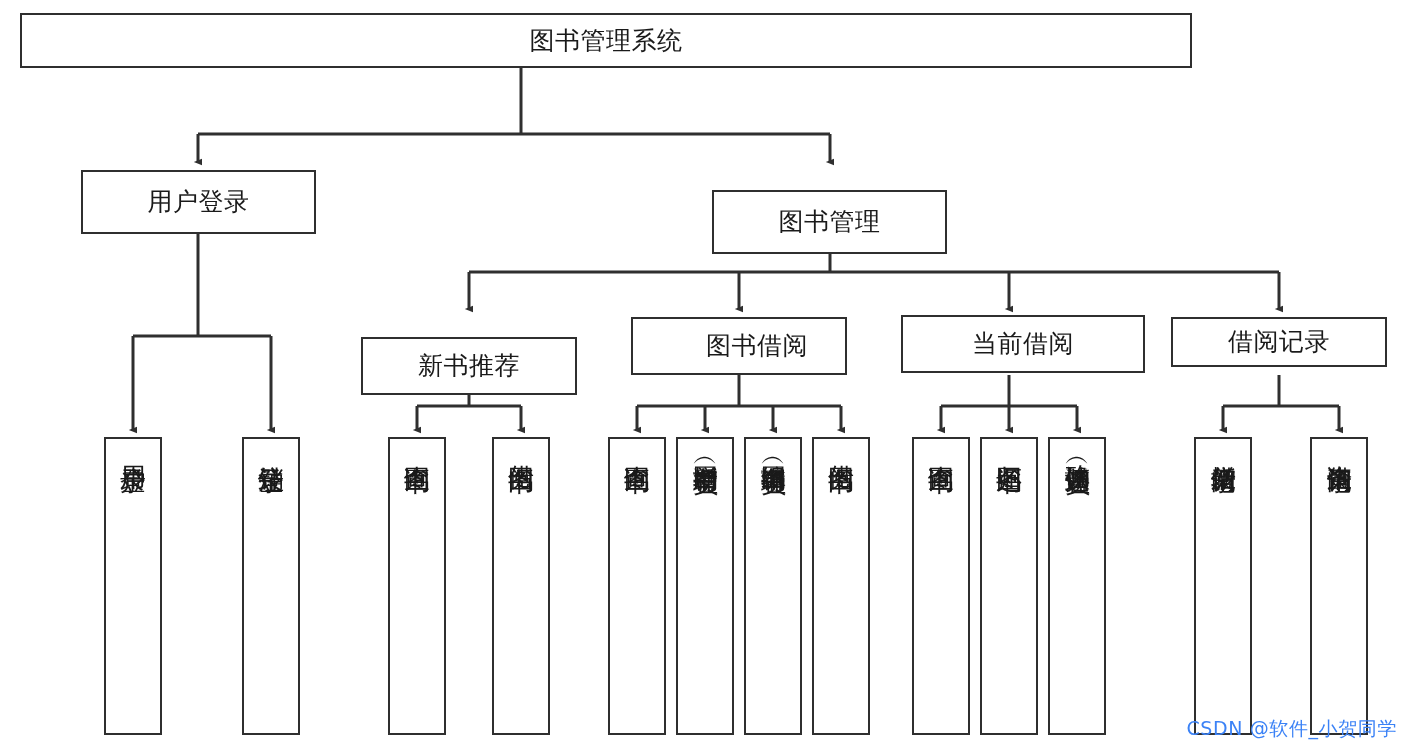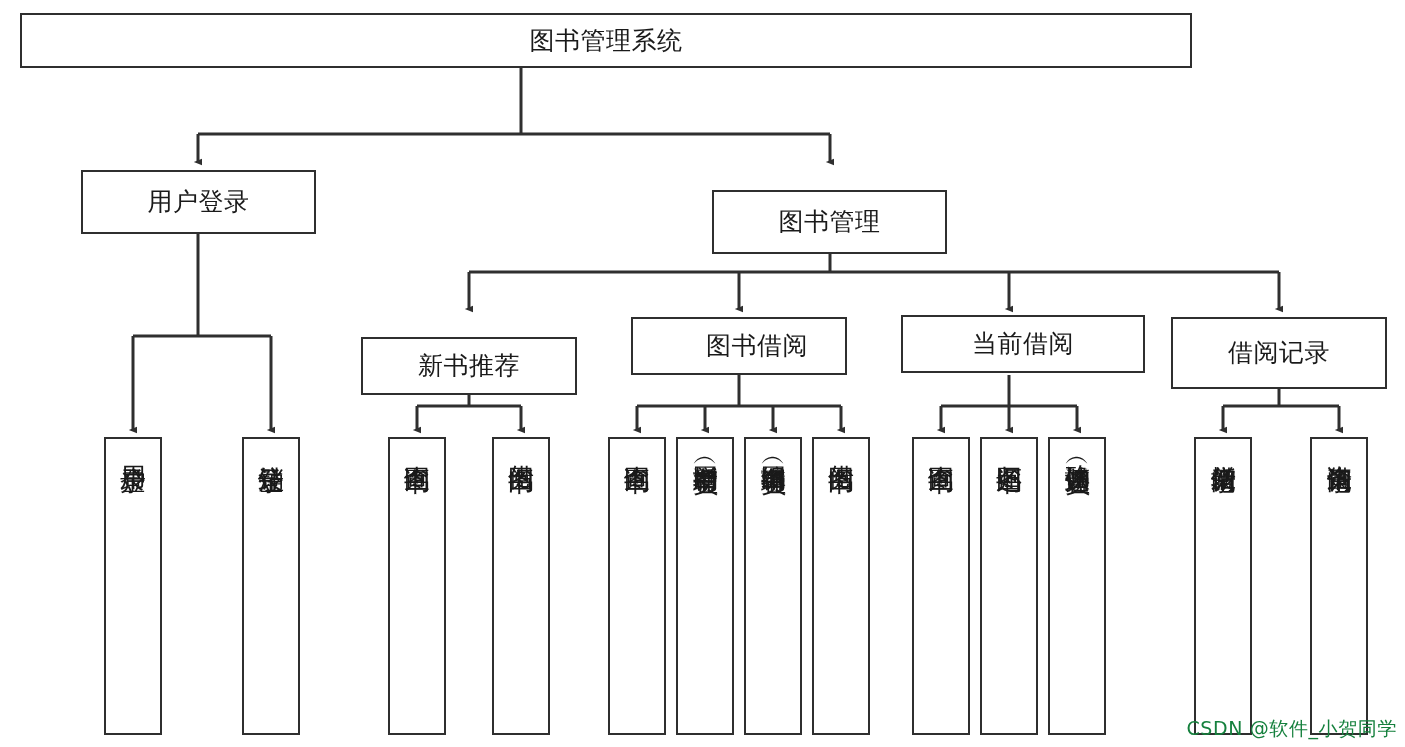--- a/index.html
+++ b/index.html
@@ -59,21 +59,21 @@
     margin: 0 auto;
   }
   .node.vertical.tall-text .node-label {
     font-size: 25px;
   }
   #watermark {
     position: absolute;
     right: 8px;
     bottom: 5px;
     font-size: 19px;
-    color: #15803d;
+    color: #3b82f6;
     white-space: nowrap;
     letter-spacing: 0.6px;
     pointer-events: none;
     margin-top: 18px;
   }
 </style>
 </head>
 <body>
 
 <div id="diagram-root">
@@ -145,21 +145,21 @@
   </div>
 
   <div class="node horizontal" style="left:631px; top:317px; width:216px; height:58px;padding-left:36px;">
     <span class="node-label">图书借阅</span>
   </div>
 
   <div class="node horizontal" style="left:901px; top:315px; width:244px; height:58px;align-items:center;">
     <span class="node-label">当前借阅</span>
   </div>
 
-  <div class="node horizontal" style="left:1171px; top:317px; width:216px; height:72px;">
+  <div class="node horizontal" style="left:1171px; top:317px; width:216px; height:50px;">
     <span class="node-label">借阅记录</span>
   </div>
 
   <div class="node vertical" style="left:104px; top:437px; width:58px; height:298px;">
     <span class="node-label">用户登录</span>
   </div>
 
   <div class="node vertical" style="left:242px; top:437px; width:58px; height:298px;">
     <span class="node-label">注销登录</span>
   </div>

